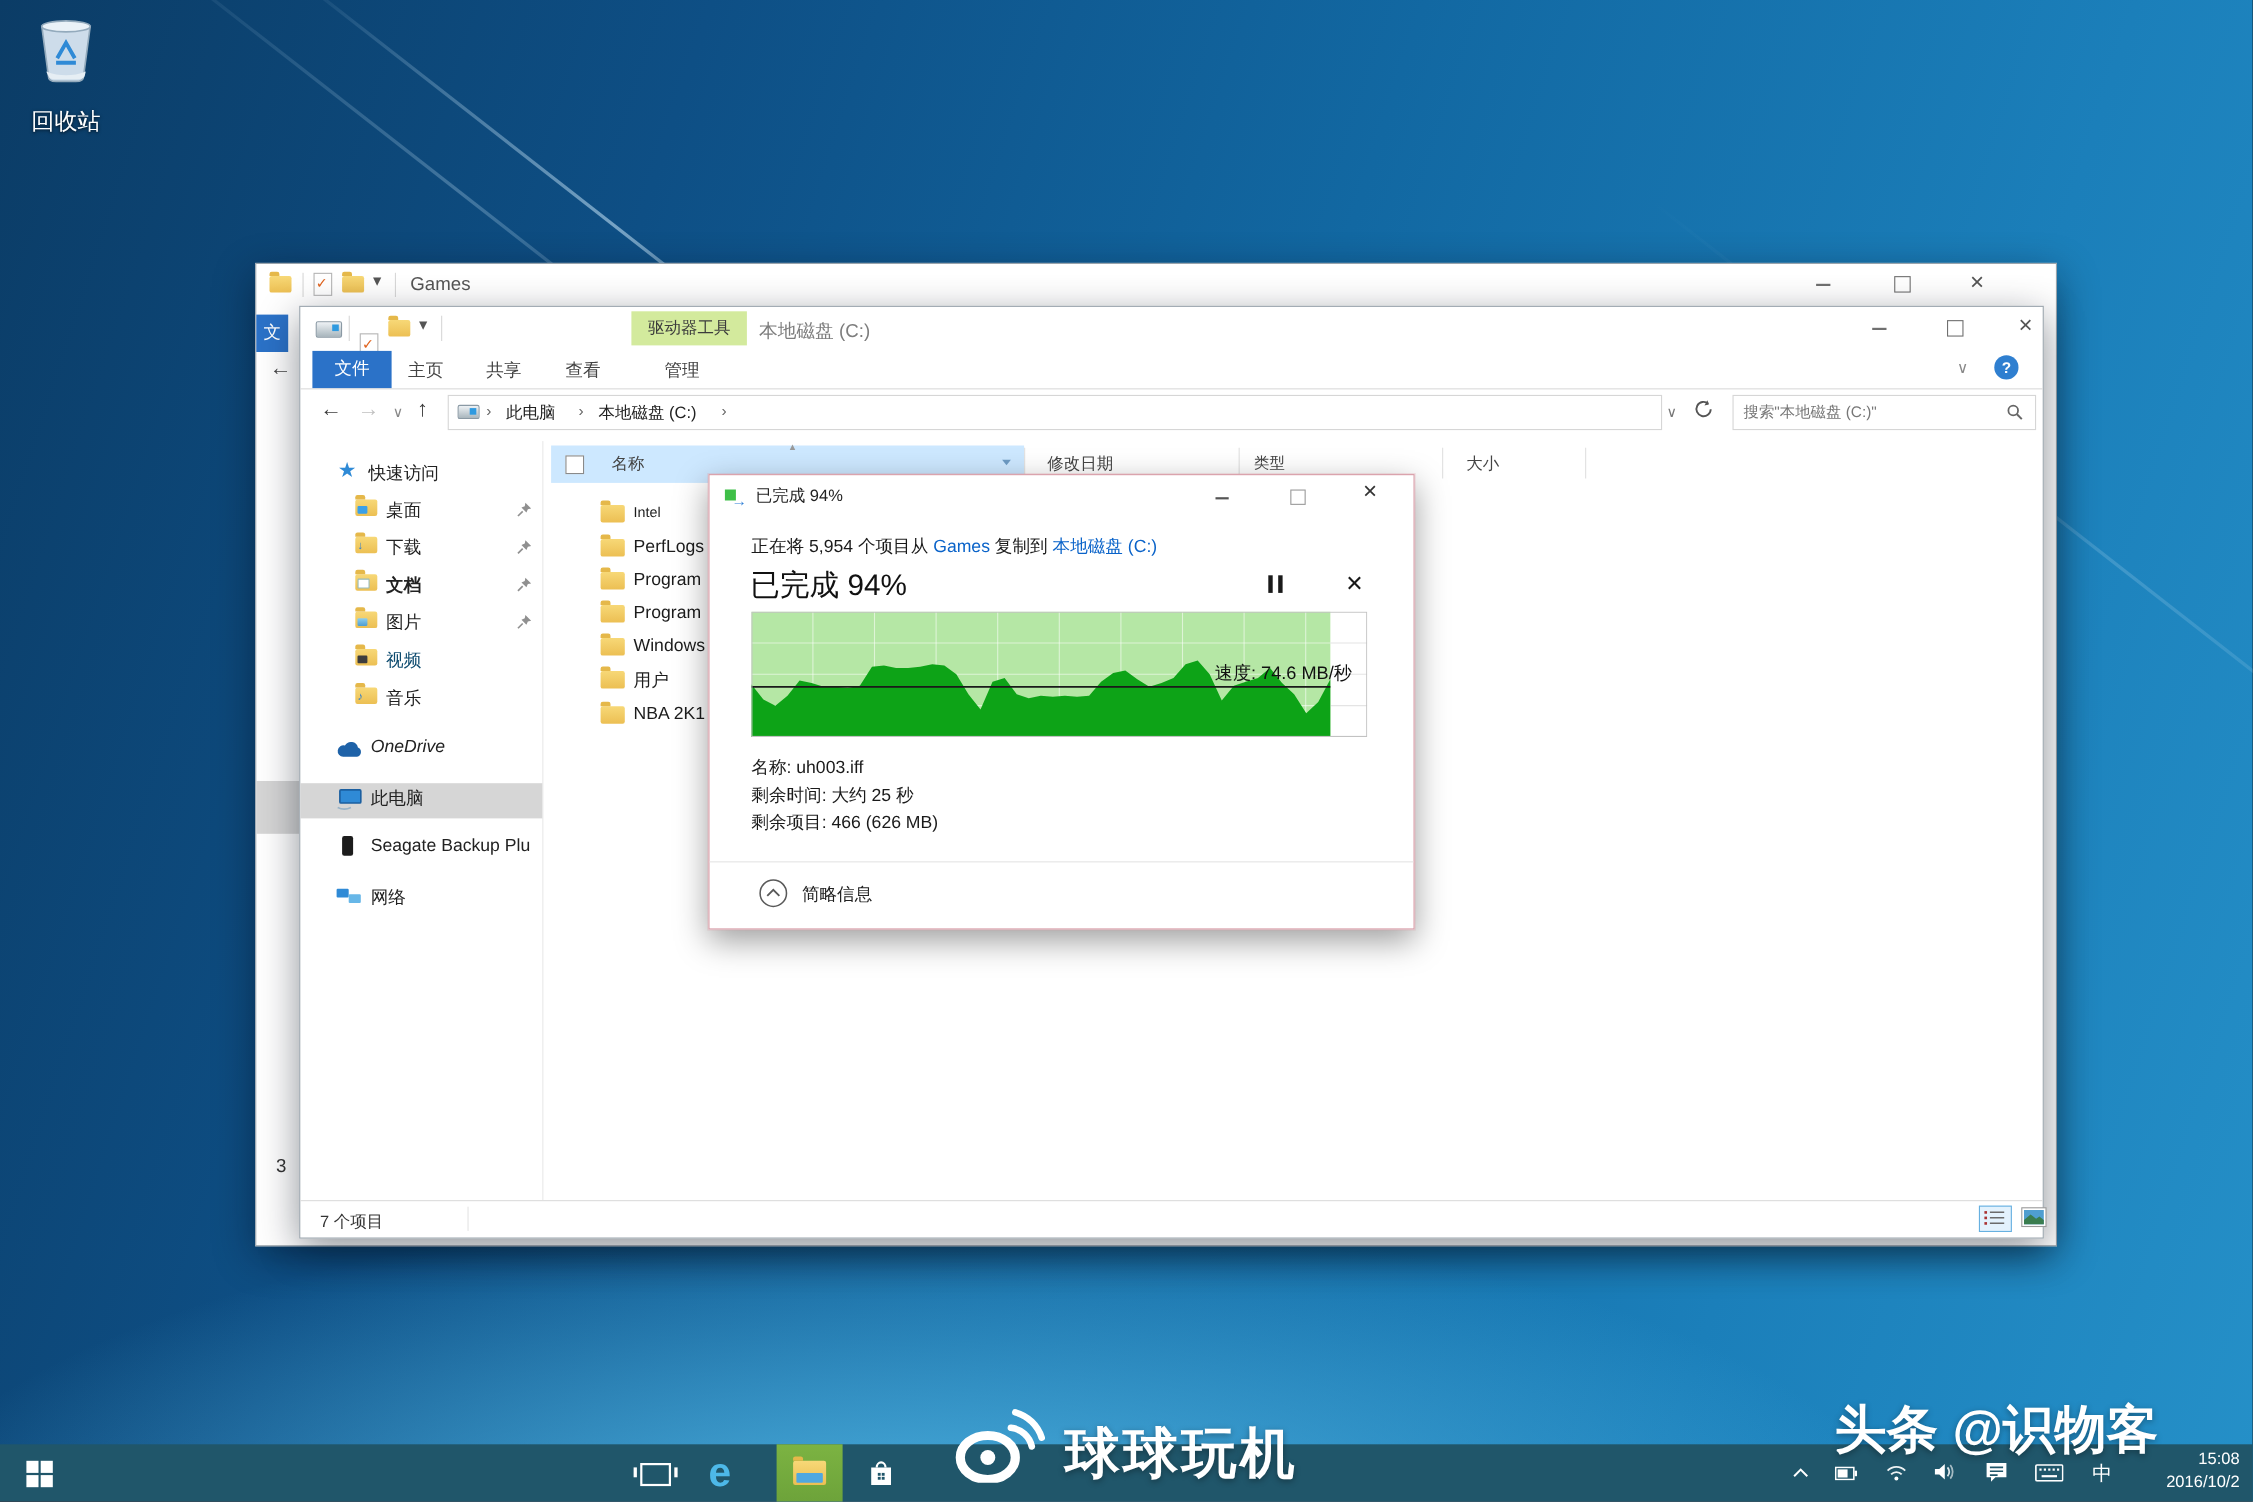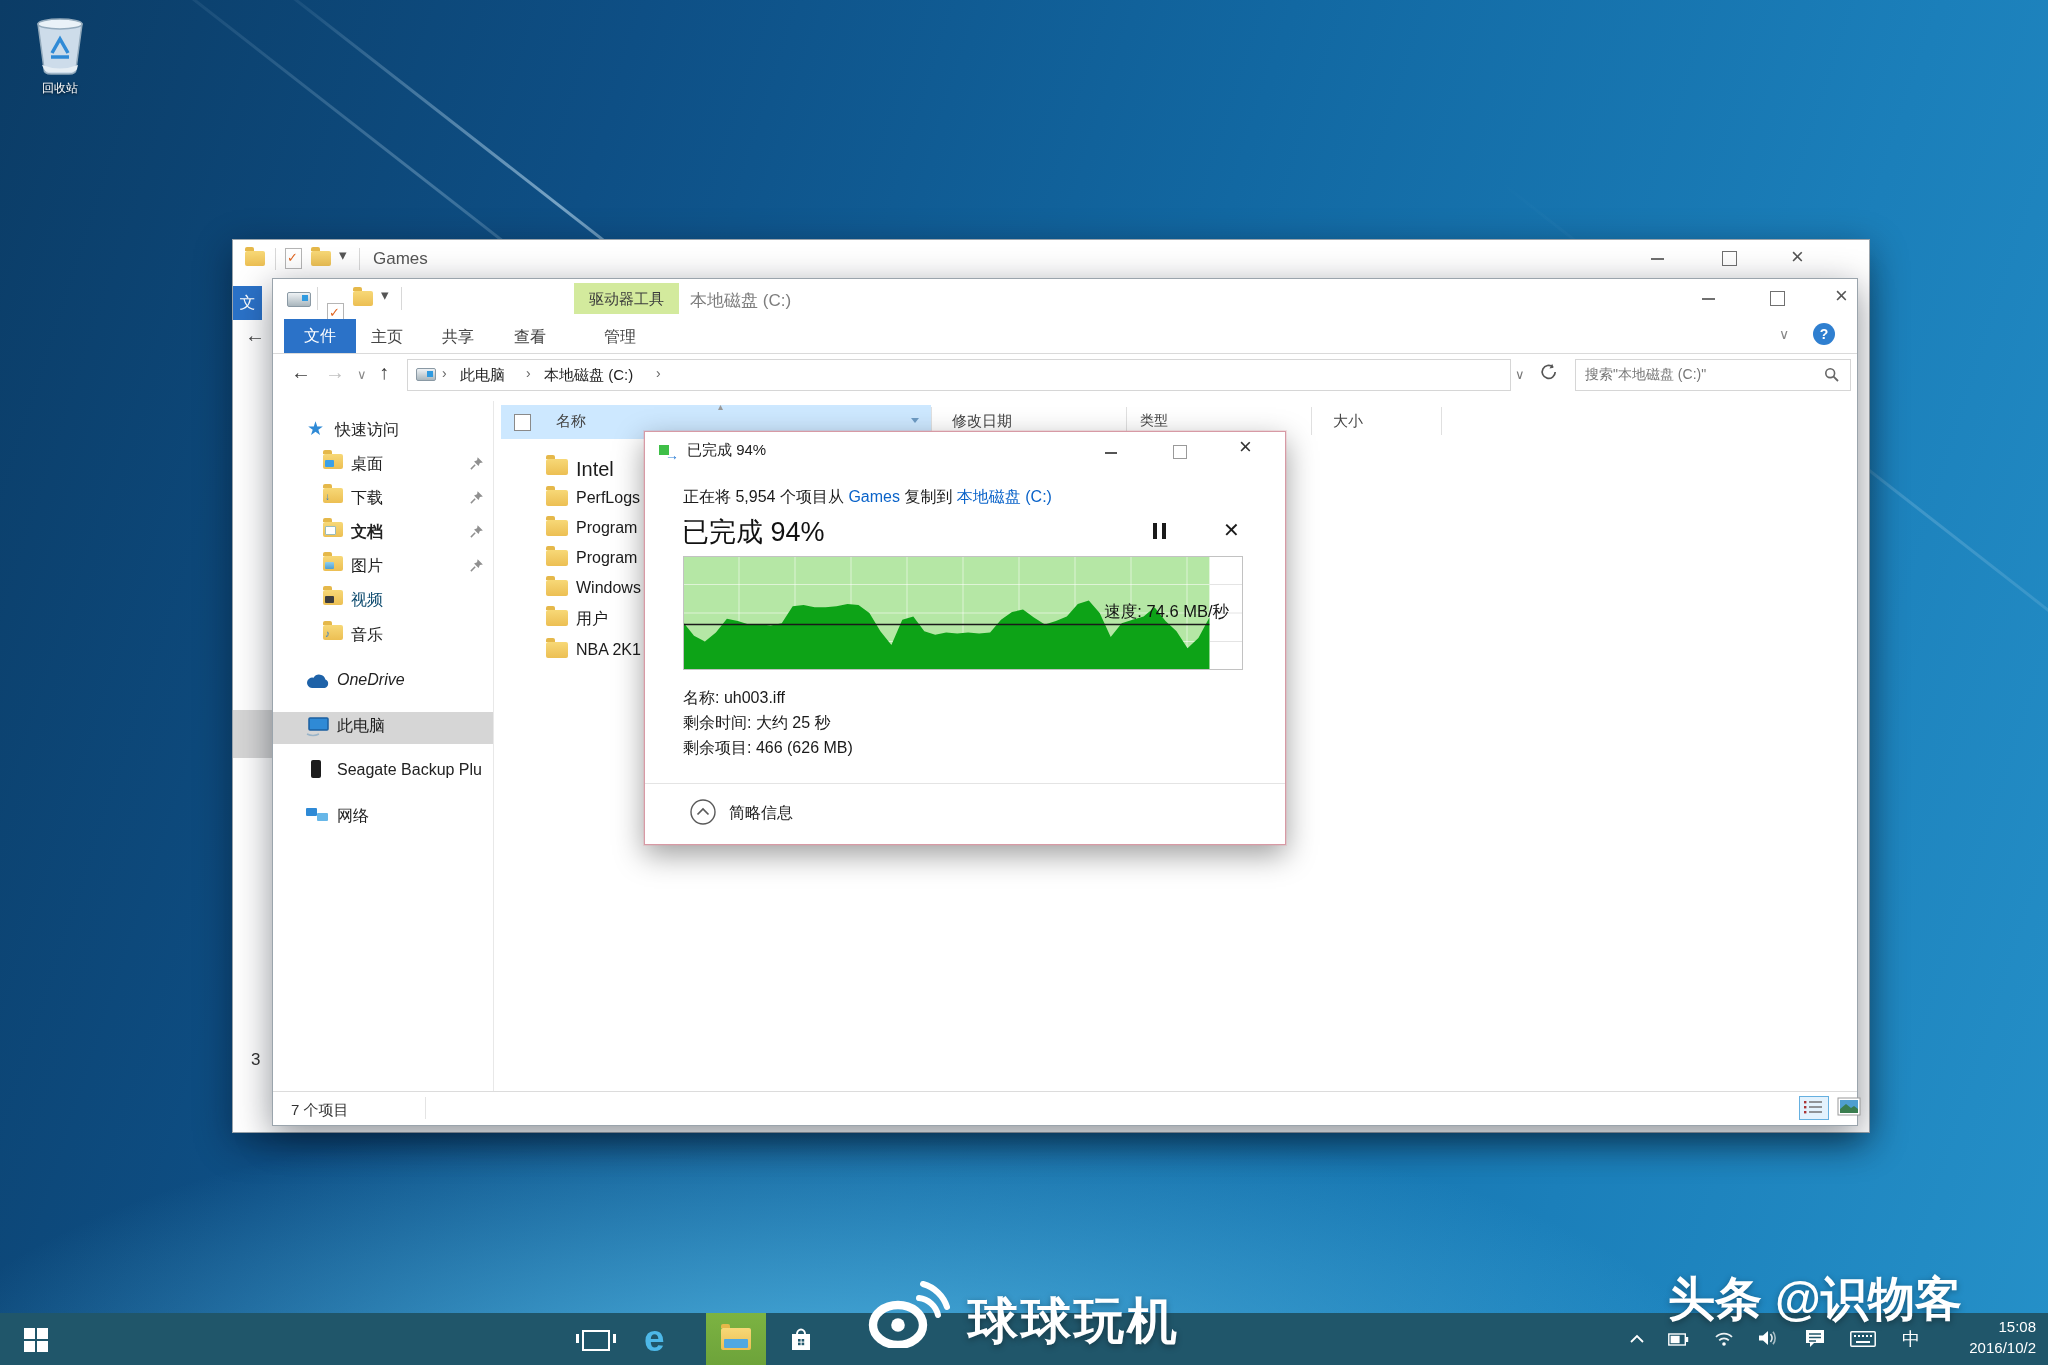--- a/index.html
+++ b/index.html
@@ -57,21 +57,21 @@
   </div>
 
   <div class="a" style="left:22px;top:12px;width:76px;text-align:center;">
     <svg width="56" height="64" viewBox="0 0 56 64" style="margin:0 auto;">
       <path d="M6 12 L50 12 L44 57 Q44 62 37 62 L19 62 Q12 62 12 57 Z" fill="#cddcea" stroke="#93aabc" stroke-width="1.5"></path>
       <ellipse cx="28" cy="12" rx="22" ry="5" fill="#eaf2f8" stroke="#93aabc" stroke-width="1.5"></ellipse>
       <path d="M20 41 L28 27 L36 41" fill="none" stroke="#2f8ad6" stroke-width="3.5"></path>
       <path d="M19 45 L37 45" fill="none" stroke="#2f8ad6" stroke-width="3.5"></path>
       <path d="M10 53 Q28 60 46 53 L45 57 Q44 60 38 60 L18 60 Q13 60 12 57 Z" fill="#e6eef4"></path>
     </svg>
-    <div class="t" style="color:#fff;font-size:12px;margin-top:4px;text-shadow:0 1px 3px rgba(0,0,0,.8);">回收站</div>
+    <div class="t" style="color:#fff;font-size:21px;margin-top:20px;text-shadow:0 1px 3px rgba(0,0,0,.8);">回收站</div>
   </div>
 
   <div class="a win" style="left:232px;top:239px;width:1636px;height:892px;">
 
     <div class="a" style="left:12px;top:11px;">
         <div class="fold" style="width:20px;height:15px;"></div>
       </div>
     <div class="a sep" style="left:42px;top:8px;height:22px;"></div>
     <div class="a docchk" style="left:52px;top:8px;">
         <span>✓</span>
@@ -253,21 +253,21 @@
     <div class="a t" style="left:867px;top:133px;font-size:14px;color:#444;">类型</div>
     <div class="a t" style="left:1060px;top:133px;font-size:15px;color:#444;">大小</div>
     <div class="a" style="left:658px;top:128px;width:1px;height:28px;background:#e0e0e0;"></div>
     <div class="a" style="left:853px;top:128px;width:1px;height:28px;background:#e0e0e0;"></div>
     <div class="a" style="left:1038px;top:128px;width:1px;height:28px;background:#e0e0e0;"></div>
     <div class="a" style="left:1168px;top:128px;width:1px;height:28px;background:#e0e0e0;"></div>
 
     <div class="a" style="left:273px;top:180px;">
         <div class="fold"></div>
       </div>
-    <div class="a t" style="left:303px;top:179px;font-size:20px;color:#1c1c1c;">Intel</div>
+    <div class="a t" style="left:303px;top:179px;font-size:13px;color:#1c1c1c;">Intel</div>
     <div class="a" style="left:273px;top:211px;">
         <div class="fold"></div>
       </div>
     <div class="a t" style="left:303px;top:210px;font-size:16px;color:#1c1c1c;">PerfLogs</div>
     <div class="a" style="left:273px;top:241px;">
         <div class="fold"></div>
       </div>
     <div class="a t" style="left:303px;top:240px;font-size:16px;color:#1c1c1c;">Program</div>
     <div class="a" style="left:273px;top:271px;">
         <div class="fold"></div>

